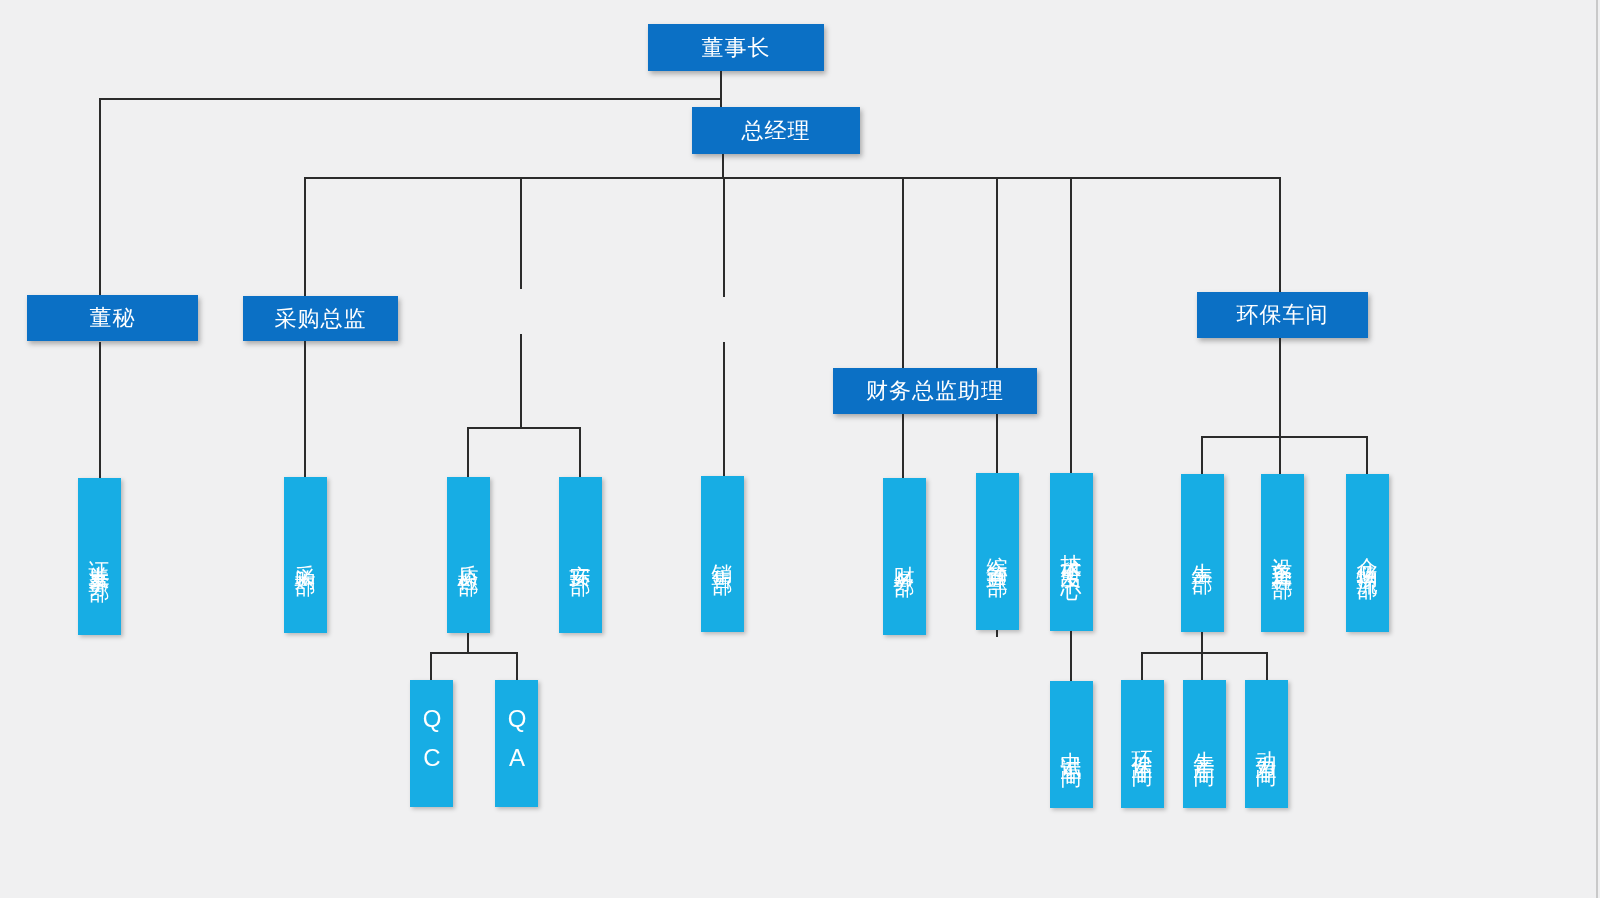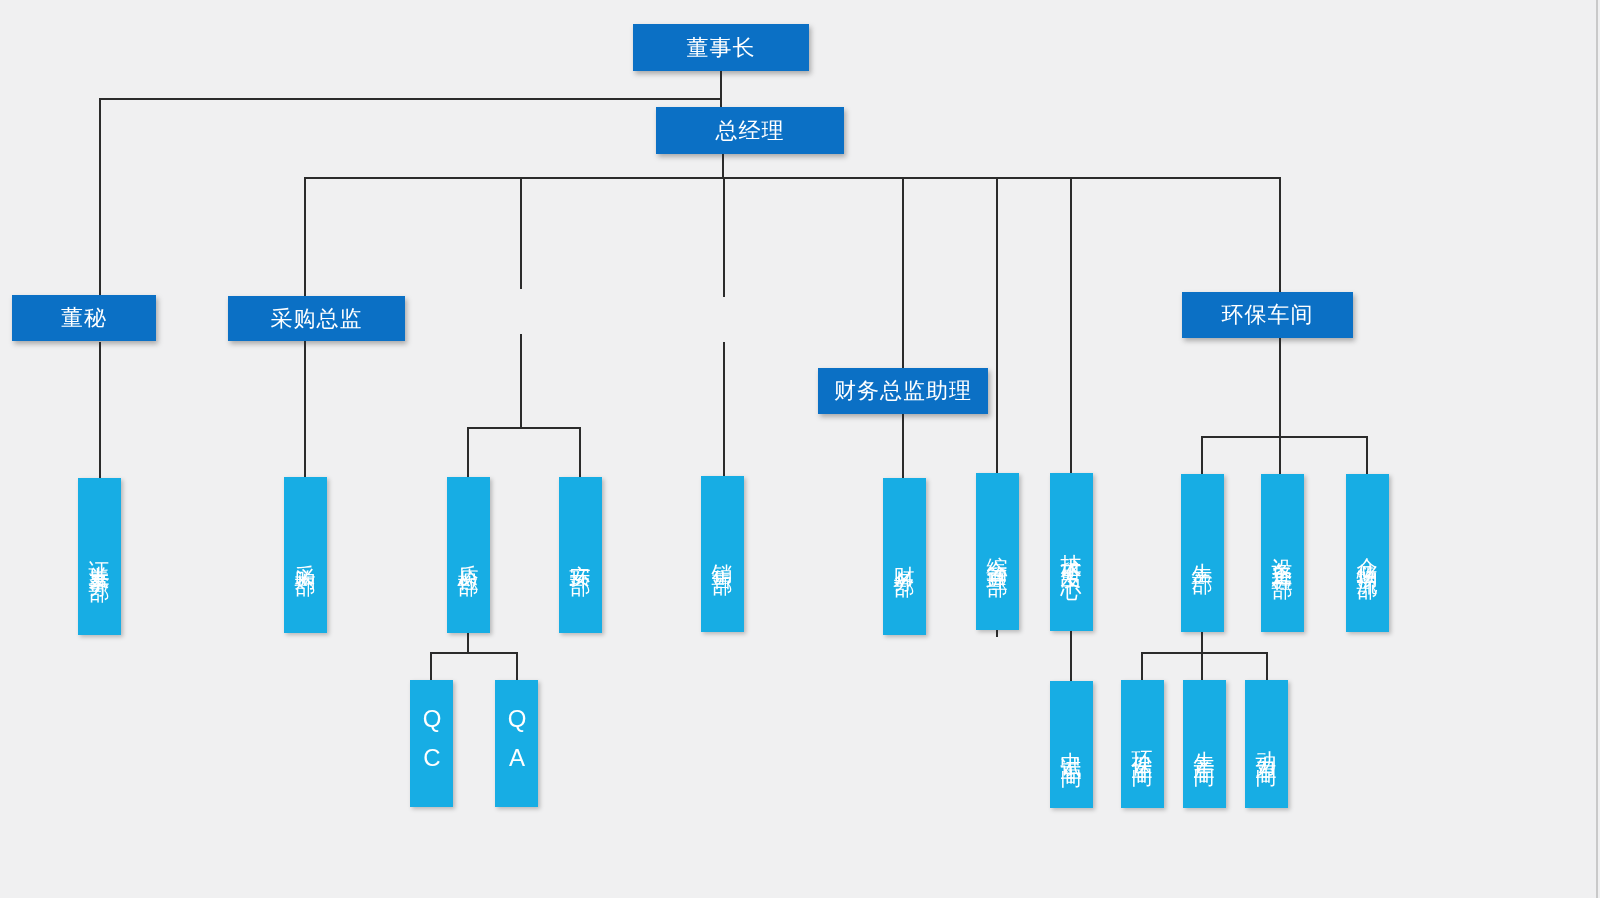--- a/index.html
+++ b/index.html
@@ -13,20 +13,21 @@
   .hline{height:2px;}
   .vline{width:2px;}
   .edge-line{position:absolute;width:2px;background:#c9c9c9;z-index:0;}
   
   .hbox{
     position:absolute;z-index:2;
     background:var(--primary,#0b70c5);color:#fff;
     display:flex;align-items:center;justify-content:center;
     font-size:22px;letter-spacing:1px;
     box-shadow:2px 3px 5px rgba(40,40,40,.35);
+    margin-left:15px;
   }
   
   .vbox{
     position:absolute;z-index:2;width:43px;
     background:var(--secondary,#17ade4);color:#fff;
     display:flex;align-items:center;justify-content:center;
     box-shadow:2px 2px 4px rgba(40,40,40,.28);
   }
   .vbox .vtext{
     writing-mode:vertical-rl;text-orientation:upright;
@@ -84,25 +85,25 @@
 
   <div class="vline" style="left:1201px;top:632px;height:22px"></div>
   <div class="hline" style="left:1141px;top:652px;width:127px"></div>
   <div class="vline" style="left:1141px;top:652px;height:29px"></div>
   <div class="vline" style="left:1201px;top:652px;height:29px"></div>
   <div class="vline" style="left:1266px;top:652px;height:29px"></div>
 
   <div class="edge-line" style="left:1596px;top:0;height:898px"></div>
 
   <div class="hbox" style="left:633px;top:24px;width:176px;height:47px">董事长</div>
-  <div class="hbox" style="left:656px;top:107px;width:188px;height:47px">总经理</div>
+  <div class="hbox" style="left:677px;top:107px;width:168px;height:47px">总经理</div>
 
-  <div class="hbox" style="left:12px;top:295px;width:144px;height:46px">董秘</div>
-  <div class="hbox" style="left:228px;top:296px;width:177px;height:45px">采购总监</div>
-  <div class="hbox" style="left:818px;top:368px;width:170px;height:46px">财务总监助理</div>
+  <div class="hbox" style="left:12px;top:295px;width:171px;height:46px">董秘</div>
+  <div class="hbox" style="left:228px;top:296px;width:155px;height:45px">采购总监</div>
+  <div class="hbox" style="left:818px;top:368px;width:204px;height:46px">财务总监助理</div>
   <div class="hbox" style="left:1182px;top:292px;width:171px;height:46px">环保车间</div>
 
   <div class="vbox" style="left:78px;top:478px;height:157px">
       <span class="vtext">证券事务部</span>
     </div>
   <div class="vbox" style="left:284px;top:477px;height:156px">
       <span class="vtext">采购部</span>
     </div>
   <div class="vbox" style="left:447px;top:477px;height:156px">
       <span class="vtext">质检部</span>

